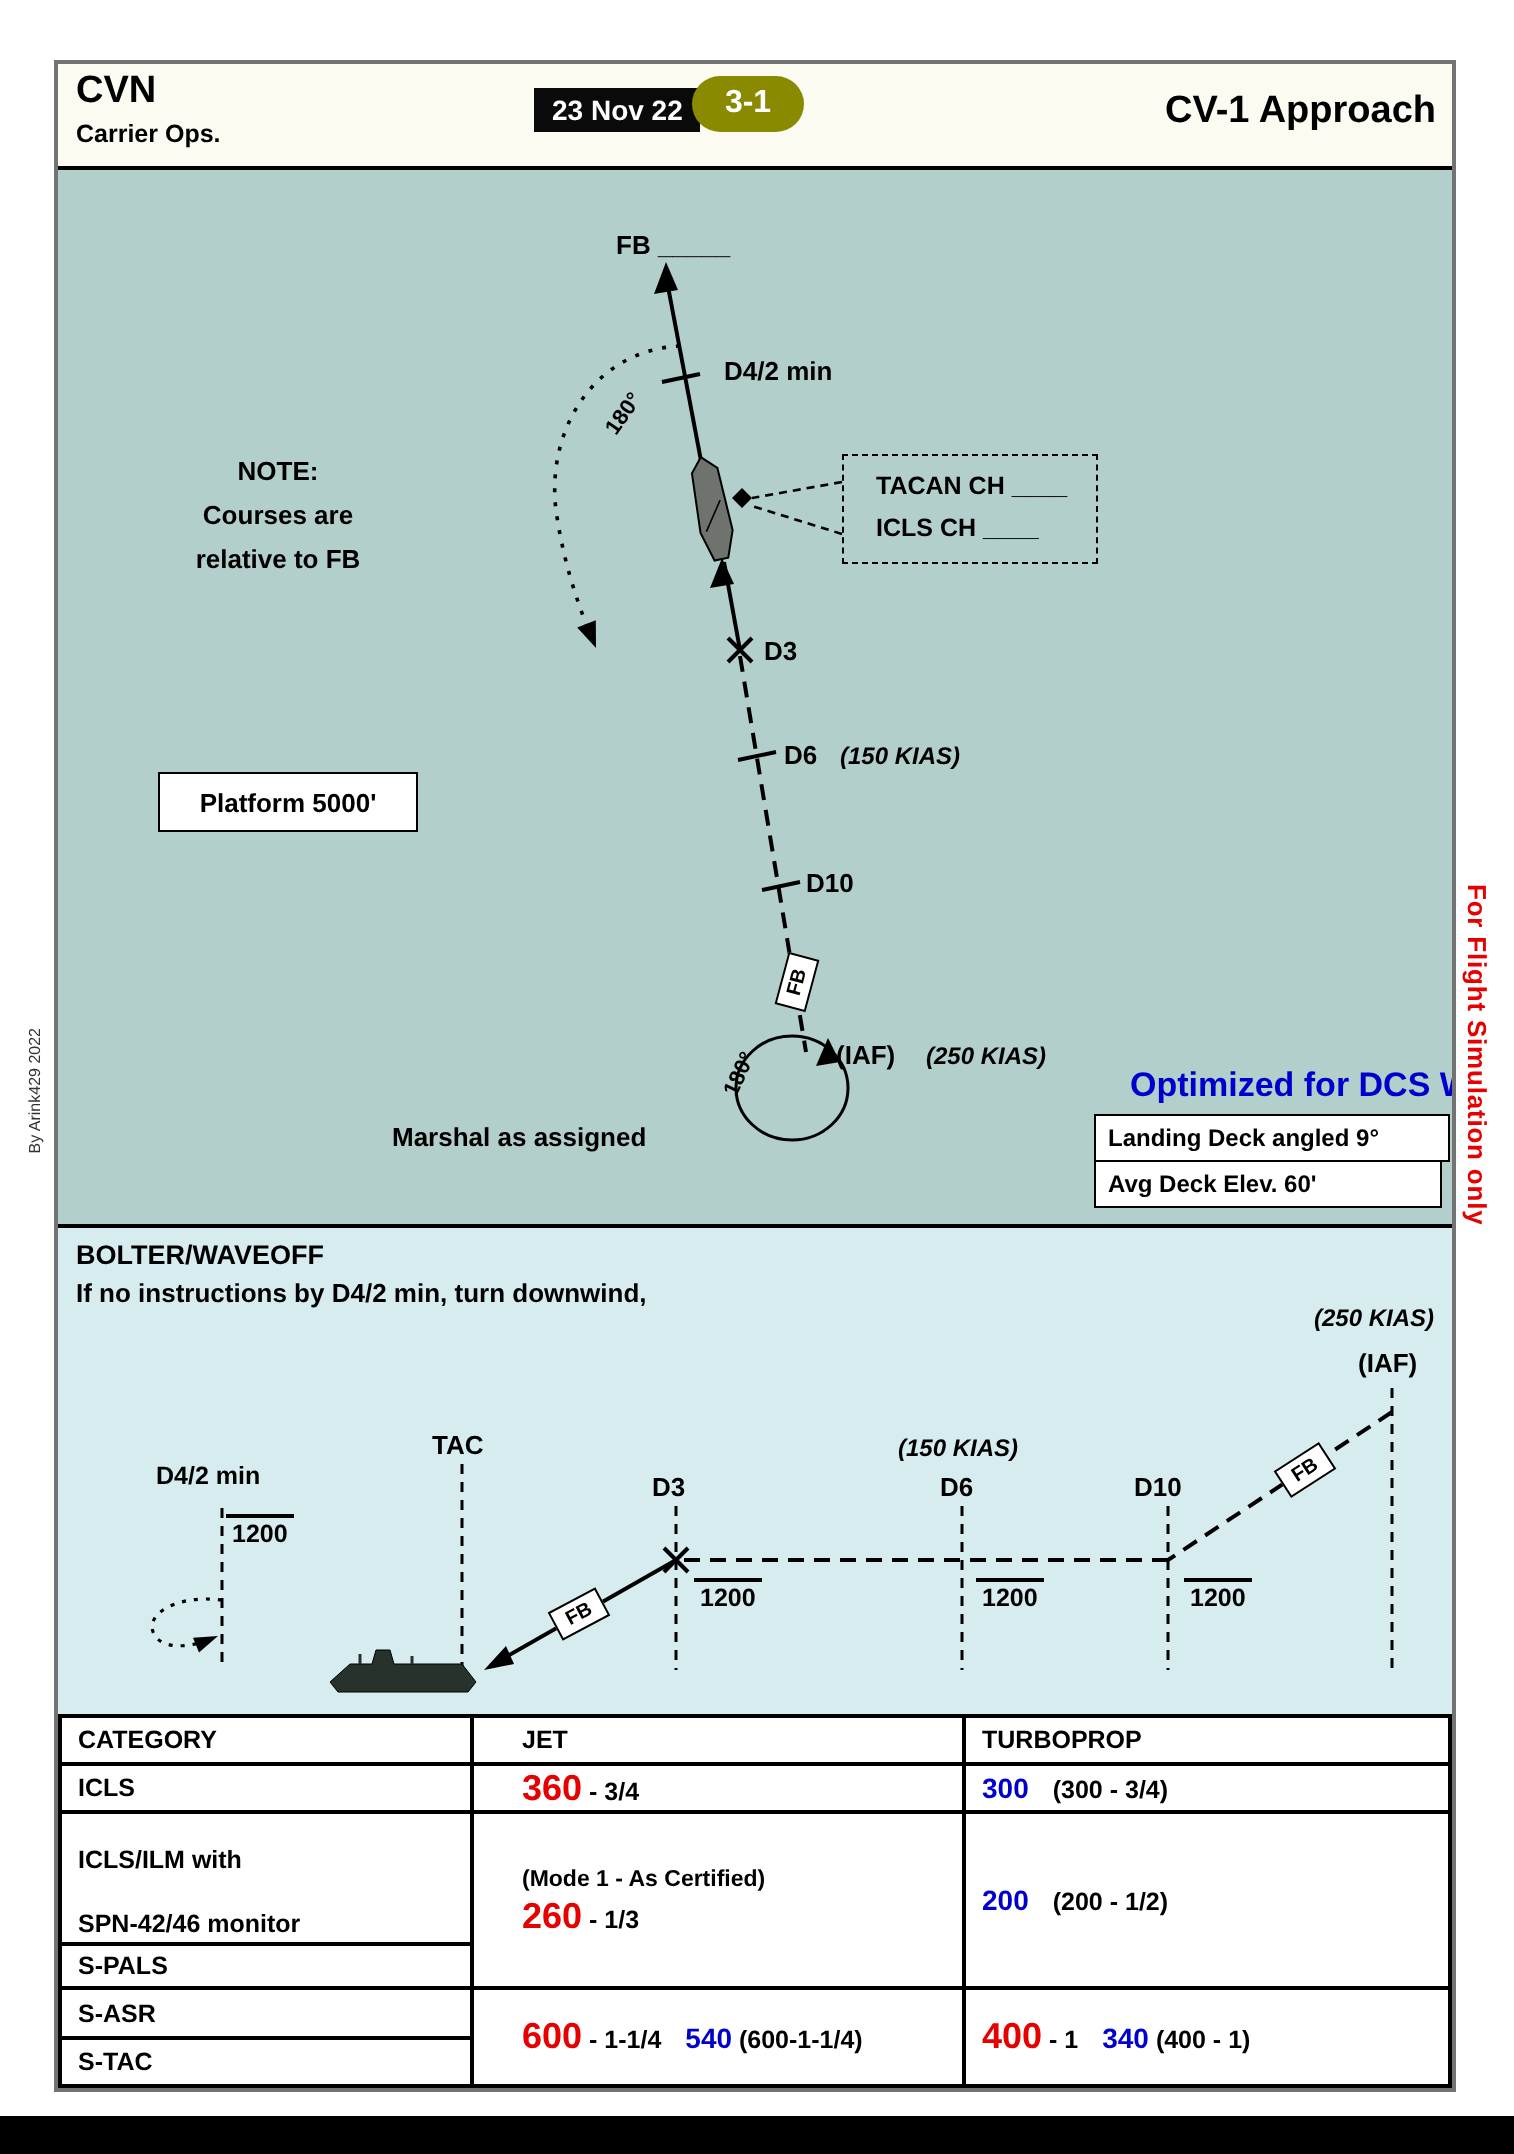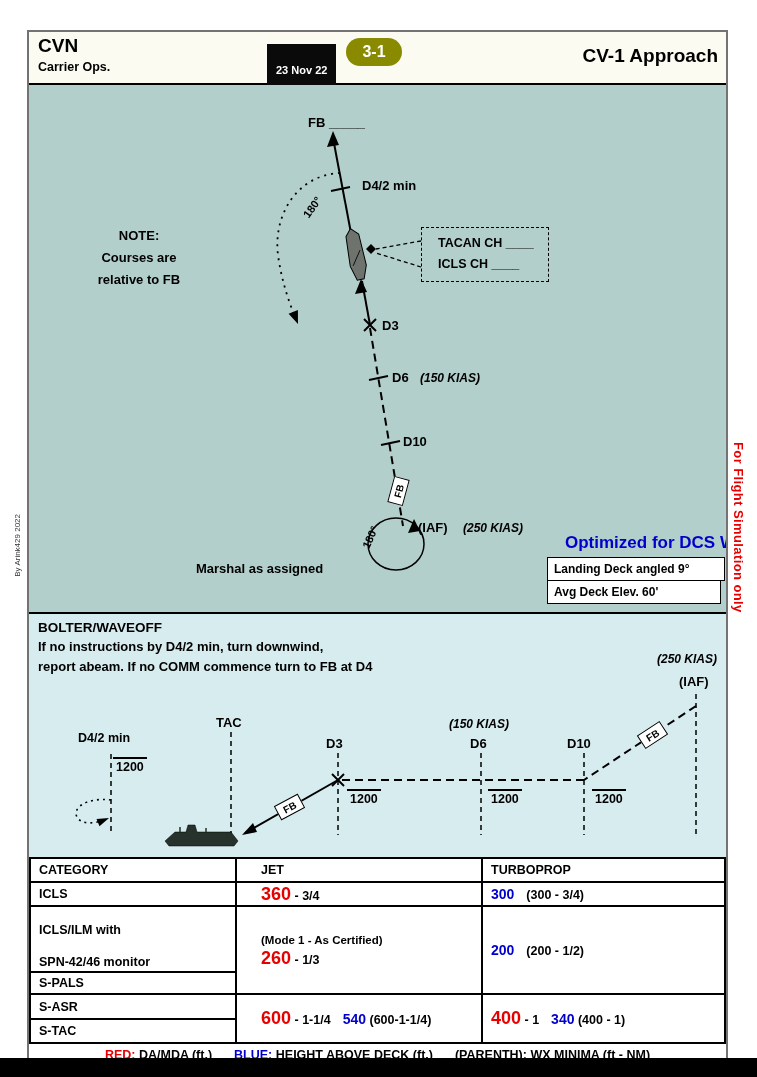--- a/index.html
+++ b/index.html
@@ -7,21 +7,21 @@
   .page { position:relative; width:757px; height:1077px; background:#fff;
           font-family:"Liberation Sans", sans-serif; color:#000; overflow:hidden; }
 
   .frame { position:absolute; left:27px; top:30px; width:701px; border:2px solid #737373; background:#fca5a5; }
 
   
   .hdr { position:relative; height:53px; background:#fbfbf2; border-bottom:2px solid #000; }
   .lbl { position:absolute; font-weight:700; font-size:13px; white-space:nowrap; line-height:1.15; }
   .ital { font-style:italic; font-size:12px; }
   .datebadge { position:absolute; left:238px; top:12px; background:#0a0a0a; color:#fff;
-               font-weight:700; font-size:11px; padding:20px 9px; }
+               font-weight:700; font-size:14px; padding:3px 9px; }
   .pagebadge { position:absolute; left:317px; top:6px; background:var(--badge,#8a8a00); color:#fff;
                font-weight:700; font-size:16px; width:56px; height:28px; line-height:28px;
                text-align:center; border-radius:15px; }
 
   
   .plan { position:relative; height:527px; background:var(--plan_bg,#b3cfcb); overflow:hidden; }
   .profile { position:relative; height:245px; background:var(--profile_bg,#d7ecef);
              border-top:2px solid #000; overflow:hidden; }
   .plan svg, .profile svg { position:absolute; left:0; top:0; }
 
@@ -116,20 +116,21 @@
 
       <div class="callout" style="left:392px;top:142px;width:128px;height:55px">
         <div>TACAN CH ____</div>
         <div>ICLS CH ____</div>
       </div>
 
       <div class="lbl" style="left:353px;top:234px">D3</div>
       <div class="lbl" style="left:363px;top:286px">D6</div>
       <div class="lbl ital" style="left:391px;top:287px">(150 KIAS)</div>
 
+      <div class="wbox" style="left:50px;top:301px;width:130px;height:30px;justify-content:center">Platform 5000'</div>
 
       <div class="lbl" style="left:374px;top:350px">D10</div>
 
       <div class="fbbox rot" style="left:356px;top:398px;transform:rotate(-75deg)">FB</div>
 
       <div class="lbl" style="left:389px;top:436px">(IAF)</div>
       <div class="lbl ital" style="left:434px;top:437px">(250 KIAS)</div>
       <div class="lbl rot" style="left:330px;top:446px;font-size:11px;transform:rotate(-65deg)">180°</div>
 
       <div class="lbl" style="left:167px;top:477px">Marshal as assigned</div>
@@ -161,21 +162,20 @@
           <line x1="151" y1="213" x2="151" y2="218" stroke="#26322b" stroke-width="1.5"></line>
           <line x1="177" y1="214" x2="177" y2="218" stroke="#26322b" stroke-width="1.5"></line>
         </g>
 
         <path d="M 82 186 C 58 183, 43 194, 48 203 C 52 211, 66 210, 78 205" fill="none" stroke="#000" stroke-width="1.6" stroke-dasharray="2 4"></path>
         <polygon points="80,204 70.5,212.3 67.5,204.9" fill="#000"></polygon>
       </svg>
 
       <div class="lbl" style="left:9px;top:6px;font-size:13.5px">BOLTER/WAVEOFF</div>
       <div class="lbl" style="left:9px;top:26px">If no instructions by D4/2 min, turn downwind,</div>
-      <div class="lbl" style="left:9px;top:46px">report abeam. If no COMM commence turn to FB at D4</div>
 
       <div class="lbl ital" style="left:628px;top:39px">(250 KIAS)</div>
       <div class="lbl" style="left:650px;top:61px">(IAF)</div>
 
       <div class="lbl" style="left:49px;top:117px;font-size:12.5px">D4/2 min</div>
       <div class="alt" style="left:84px;top:143px">1200</div>
       <div class="lbl" style="left:187px;top:102px">TAC</div>
       <div class="lbl" style="left:297px;top:123px">D3</div>
       <div class="lbl ital" style="left:420px;top:104px">(150 KIAS)</div>
       <div class="lbl" style="left:441px;top:123px">D6</div>
@@ -235,25 +235,20 @@
           <td rowspan="2">
             <span class="vr">400</span><span> - 1</span><span class="vb g">340</span><span> (400 - 1)</span>
           </td>
         </tr>
         <tr style="height:24px">
           <td>S-TAC</td>
         </tr>
       </tbody>
     </table>
 
-    <div class="legend">
-      <span><span class="red">RED:</span><span> DA/MDA (ft.)</span></span>
-      <span><span class="blue">BLUE:</span><span> HEIGHT ABOVE DECK (ft.)</span></span>
-      <span><span>(PARENTH):</span><span> WX MINIMA (ft - NM)</span></span>
-    </div>
 
   </div>
 
   <div class="vright">For Flight Simulation only</div>
   <div class="vleft">By Arink429 2022</div>
   <div class="bbar"></div>
 
 </div>
 
 </body></html>

